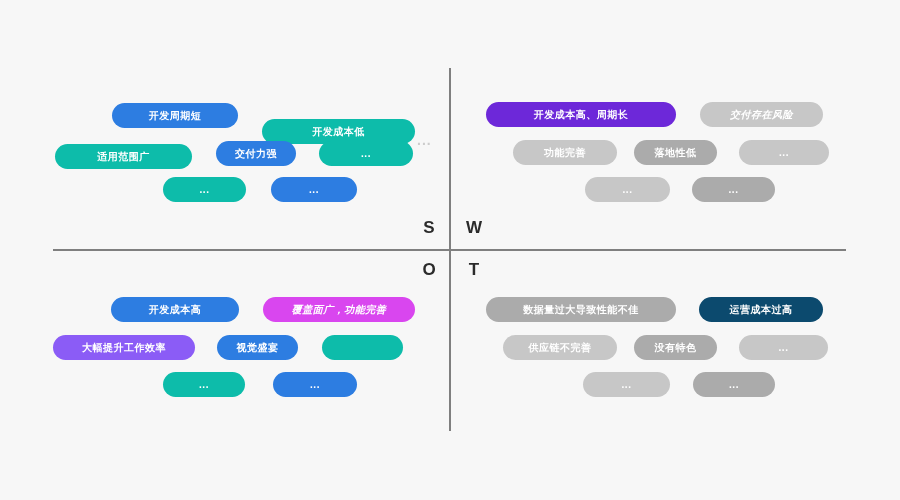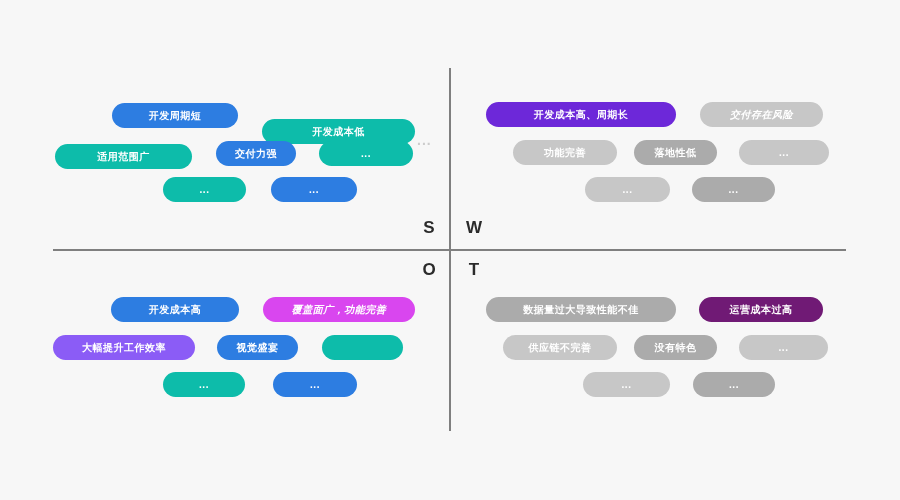--- a/index.html
+++ b/index.html
@@ -88,20 +88,20 @@
       <div class="pill" style="left: 585px; top: 177px; width: 85px; background: rgb(199, 199, 199);">...</div>
       <div class="pill" style="left: 692px; top: 177px; width: 83px; background: rgb(171, 171, 171);">...</div>
       <div class="pill" style="left: 111px; top: 297px; width: 128px; background: rgb(45, 125, 225);">开发成本高</div>
       <div class="pill" style="left: 263px; top: 297px; width: 152px; background: #d946ef; font-style: italic;">覆盖面广，功能完善</div>
       <div class="pill" style="left: 53px; top: 335px; width: 142px; background: #8b5cf6;">大幅提升工作效率</div>
       <div class="pill" style="left: 217px; top: 335px; width: 81px; background: rgb(45, 125, 225);">视觉盛宴</div>
       <div class="pill" style="left: 322px; top: 335px; width: 81px; background: rgb(13, 188, 170);"></div>
       <div class="pill" style="left: 163px; top: 372px; width: 82px; background: rgb(13, 188, 170);">...</div>
       <div class="pill" style="left: 273px; top: 372px; width: 84px; background: rgb(45, 125, 225);">...</div>
       <div class="pill" style="left: 486px; top: 297px; width: 190px; background: rgb(171, 171, 171);">数据量过大导致性能不佳</div>
-      <div class="pill" style="left: 699px; top: 297px; width: 124px; background: #701a75;">运营成本过高</div>
+      <div class="pill" style="left: 699px; top: 297px; width: 124px; background: #0c4a6e;">运营成本过高</div>
       <div class="pill" style="left: 503px; top: 335px; width: 114px; background: rgb(199, 199, 199);">供应链不完善</div>
       <div class="pill" style="left: 634px; top: 335px; width: 83px; background: rgb(171, 171, 171);">没有特色</div>
       <div class="pill" style="left: 739px; top: 335px; width: 89px; background: rgb(199, 199, 199);">...</div>
       <div class="pill" style="left: 583px; top: 372px; width: 87px; background: rgb(199, 199, 199);">...</div>
       <div class="pill" style="left: 693px; top: 372px; width: 82px; background: rgb(171, 171, 171);">...</div>
     </div>
 </div>
 
 </body></html>

